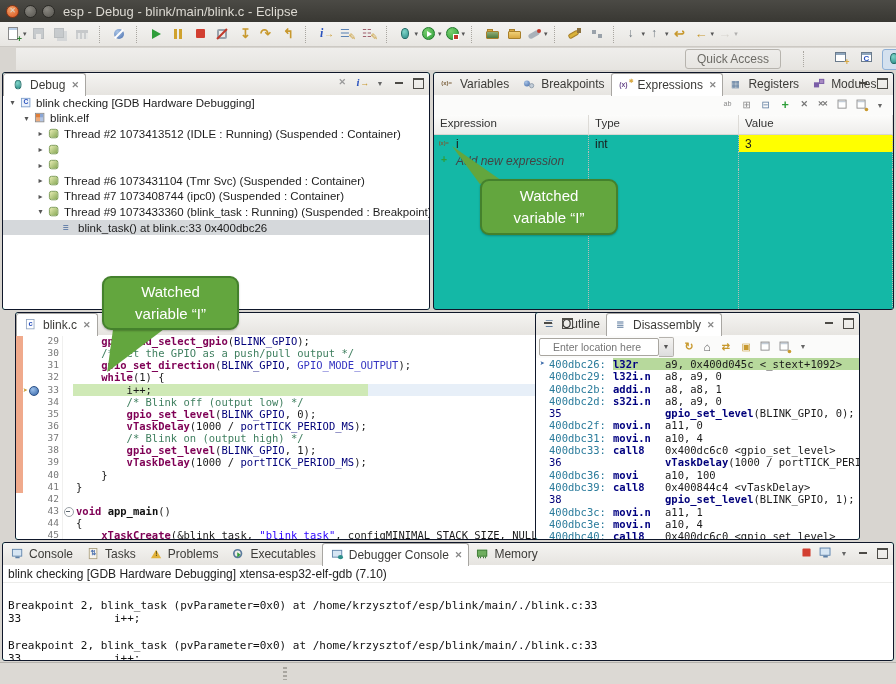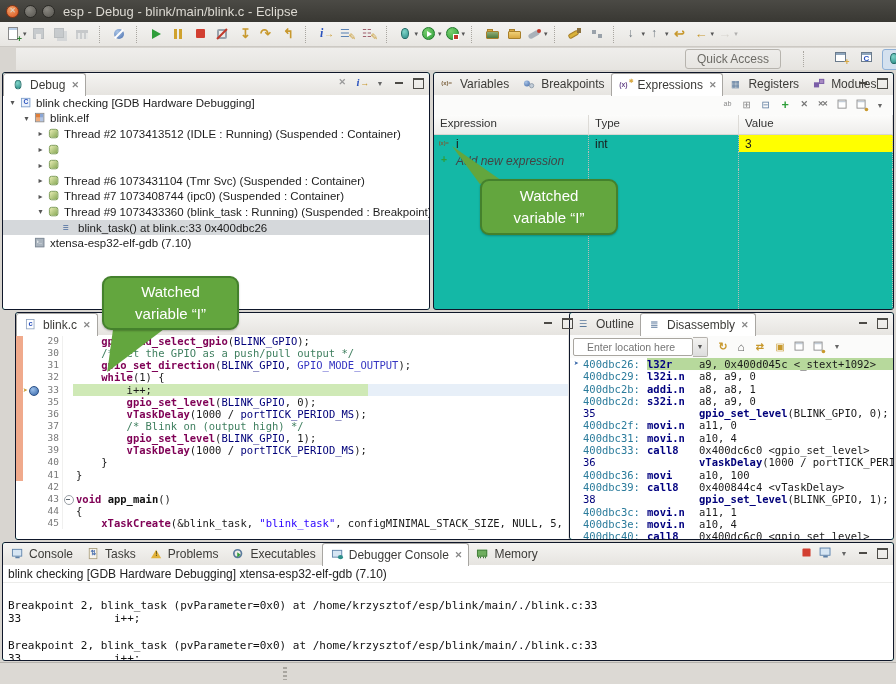--- a/index.html
+++ b/index.html
@@ -407,25 +407,20 @@
         <div class="trow" style="padding-left:32px">
           <span class="texp">▾</span>
           <span class="ic" data-icon="thread"></span>
           <span class="tlab">Thread #9 1073433360 (blink_task : Running) (Suspended : Breakpoint)</span>
         </div>
         <div class="trow sel" style="padding-left:46px">
           <span class="texp"></span>
           <span class="ic" data-icon="frame"></span>
           <span class="tlab">blink_task() at blink.c:33 0x400dbc26</span>
         </div>
-        <div class="trow" style="padding-left:18px">
-          <span class="texp"></span>
-          <span class="ic" data-icon="gdb"></span>
-          <span class="tlab">xtensa-esp32-elf-gdb (7.10)</span>
-        </div>
       </div>
   </div>
 
   <div class="panel" id="expr-panel" style="left:433px;top:72px;width:461px;height:238px">
     <div class="tabbar" id="expr-tabs">
         <div class="tab">
           <span class="ic ti" data-icon="variables"></span>
           <span>Variables</span>
         </div>
         <div class="tab">
@@ -515,39 +510,40 @@
     <div class="vtools" id="editor-vtools">
         <span class="vbtn min"></span>
         <span class="vbtn max"></span>
       </div>
     <div class="ebody" id="editor-body">
         <div class="eline"><span class="estrip sal"></span><span class="emark"></span><span class="enum">29</span><span class="efold"></span><span class="ecode"><span class="s-p">    </span><span class="s-f">gpio_pad_select_gpio</span><span class="s-p">(</span><span class="s-m">BLINK_GPIO</span><span class="s-p">);</span></span></div>
         <div class="eline"><span class="estrip sal"></span><span class="emark"></span><span class="enum">30</span><span class="efold"></span><span class="ecode"><span class="s-p">    </span><span class="s-c">/* Set the GPIO as a push/pull output */</span></span></div>
         <div class="eline"><span class="estrip sal"></span><span class="emark"></span><span class="enum">31</span><span class="efold"></span><span class="ecode"><span class="s-p">    </span><span class="s-f">gpio_set_direction</span><span class="s-p">(</span><span class="s-m">BLINK_GPIO</span><span class="s-p">, </span><span class="s-e">GPIO_MODE_OUTPUT</span><span class="s-p">);</span></span></div>
         <div class="eline"><span class="estrip sal"></span><span class="emark"></span><span class="enum">32</span><span class="efold"></span><span class="ecode"><span class="s-p">    </span><span class="s-k">while</span><span class="s-p">(1) {</span></span></div>
         <div class="eline cur"><span class="estrip sal"></span><span class="emark"><span class="bpArr">➤</span><span class="bpDot"></span></span><span class="enum">33</span><span class="efold"></span><span class="ecode"><span class="s-p">        i++;</span></span></div>
+        <div class="eline"><span class="estrip sal"></span><span class="emark"></span><span class="enum">34</span><span class="efold"></span><span class="ecode"><span class="s-p">        </span><span class="s-c">/* Blink off (output low) */</span></span></div>
         <div class="eline"><span class="estrip sal"></span><span class="emark"></span><span class="enum">35</span><span class="efold"></span><span class="ecode"><span class="s-p">        </span><span class="s-f">gpio_set_level</span><span class="s-p">(</span><span class="s-m">BLINK_GPIO</span><span class="s-p">, 0);</span></span></div>
         <div class="eline"><span class="estrip sal"></span><span class="emark"></span><span class="enum">36</span><span class="efold"></span><span class="ecode"><span class="s-p">        </span><span class="s-f">vTaskDelay</span><span class="s-p">(1000 / </span><span class="s-m">portTICK_PERIOD_MS</span><span class="s-p">);</span></span></div>
         <div class="eline"><span class="estrip sal"></span><span class="emark"></span><span class="enum">37</span><span class="efold"></span><span class="ecode"><span class="s-p">        </span><span class="s-c">/* Blink on (output high) */</span></span></div>
         <div class="eline"><span class="estrip sal"></span><span class="emark"></span><span class="enum">38</span><span class="efold"></span><span class="ecode"><span class="s-p">        </span><span class="s-f">gpio_set_level</span><span class="s-p">(</span><span class="s-m">BLINK_GPIO</span><span class="s-p">, 1);</span></span></div>
         <div class="eline"><span class="estrip sal"></span><span class="emark"></span><span class="enum">39</span><span class="efold"></span><span class="ecode"><span class="s-p">        </span><span class="s-f">vTaskDelay</span><span class="s-p">(1000 / </span><span class="s-m">portTICK_PERIOD_MS</span><span class="s-p">);</span></span></div>
         <div class="eline"><span class="estrip sal"></span><span class="emark"></span><span class="enum">40</span><span class="efold"></span><span class="ecode"><span class="s-p">    }</span></span></div>
         <div class="eline"><span class="estrip sal"></span><span class="emark"></span><span class="enum">41</span><span class="efold"></span><span class="ecode"><span class="s-p">}</span></span></div>
         <div class="eline"><span class="estrip"></span><span class="emark"></span><span class="enum">42</span><span class="efold"></span><span class="ecode"></span></div>
         <div class="eline"><span class="estrip"></span><span class="emark"></span><span class="enum">43</span><span class="efold"><span class="foldIc"></span></span><span class="ecode"><span class="s-k">void</span><span class="s-p"> </span><span class="s-fn">app_main</span><span class="s-p">()</span></span></div>
         <div class="eline"><span class="estrip"></span><span class="emark"></span><span class="enum">44</span><span class="efold"></span><span class="ecode"><span class="s-p">{</span></span></div>
         <div class="eline"><span class="estrip"></span><span class="emark"></span><span class="enum">45</span><span class="efold"></span><span class="ecode"><span class="s-p">    </span><span class="s-f">xTaskCreate</span><span class="s-p">(&amp;blink_task, </span><span class="s-s">"blink_task"</span><span class="s-p">, configMINIMAL_STACK_SIZE, NULL, 5, NULL);</span></span></div>
       </div>
     <div class="eover">
       <span class="emk" style="top:6px;background:#e2a23a"></span>
       <span class="emk" style="top:28px;background:#3565a8"></span>
     </div>
   </div>
 
-  <div class="panel" id="disasm-panel" style="left:569px;top:312px;width:325px;height:228px">
+  <div class="panel" id="disasm-panel" style="left:535px;top:312px;width:325px;height:228px">
     <div class="tabbar" id="disasm-tabs">
         <div class="tab">
           <span class="ic ti" data-icon="outline"></span>
           <span>Outline</span>
         </div>
         <div class="tab active">
           <span class="ic ti" data-icon="disassembly-view"></span>
           <span>Disassembly</span>
           <span class="tx">✕</span>
         </div>

